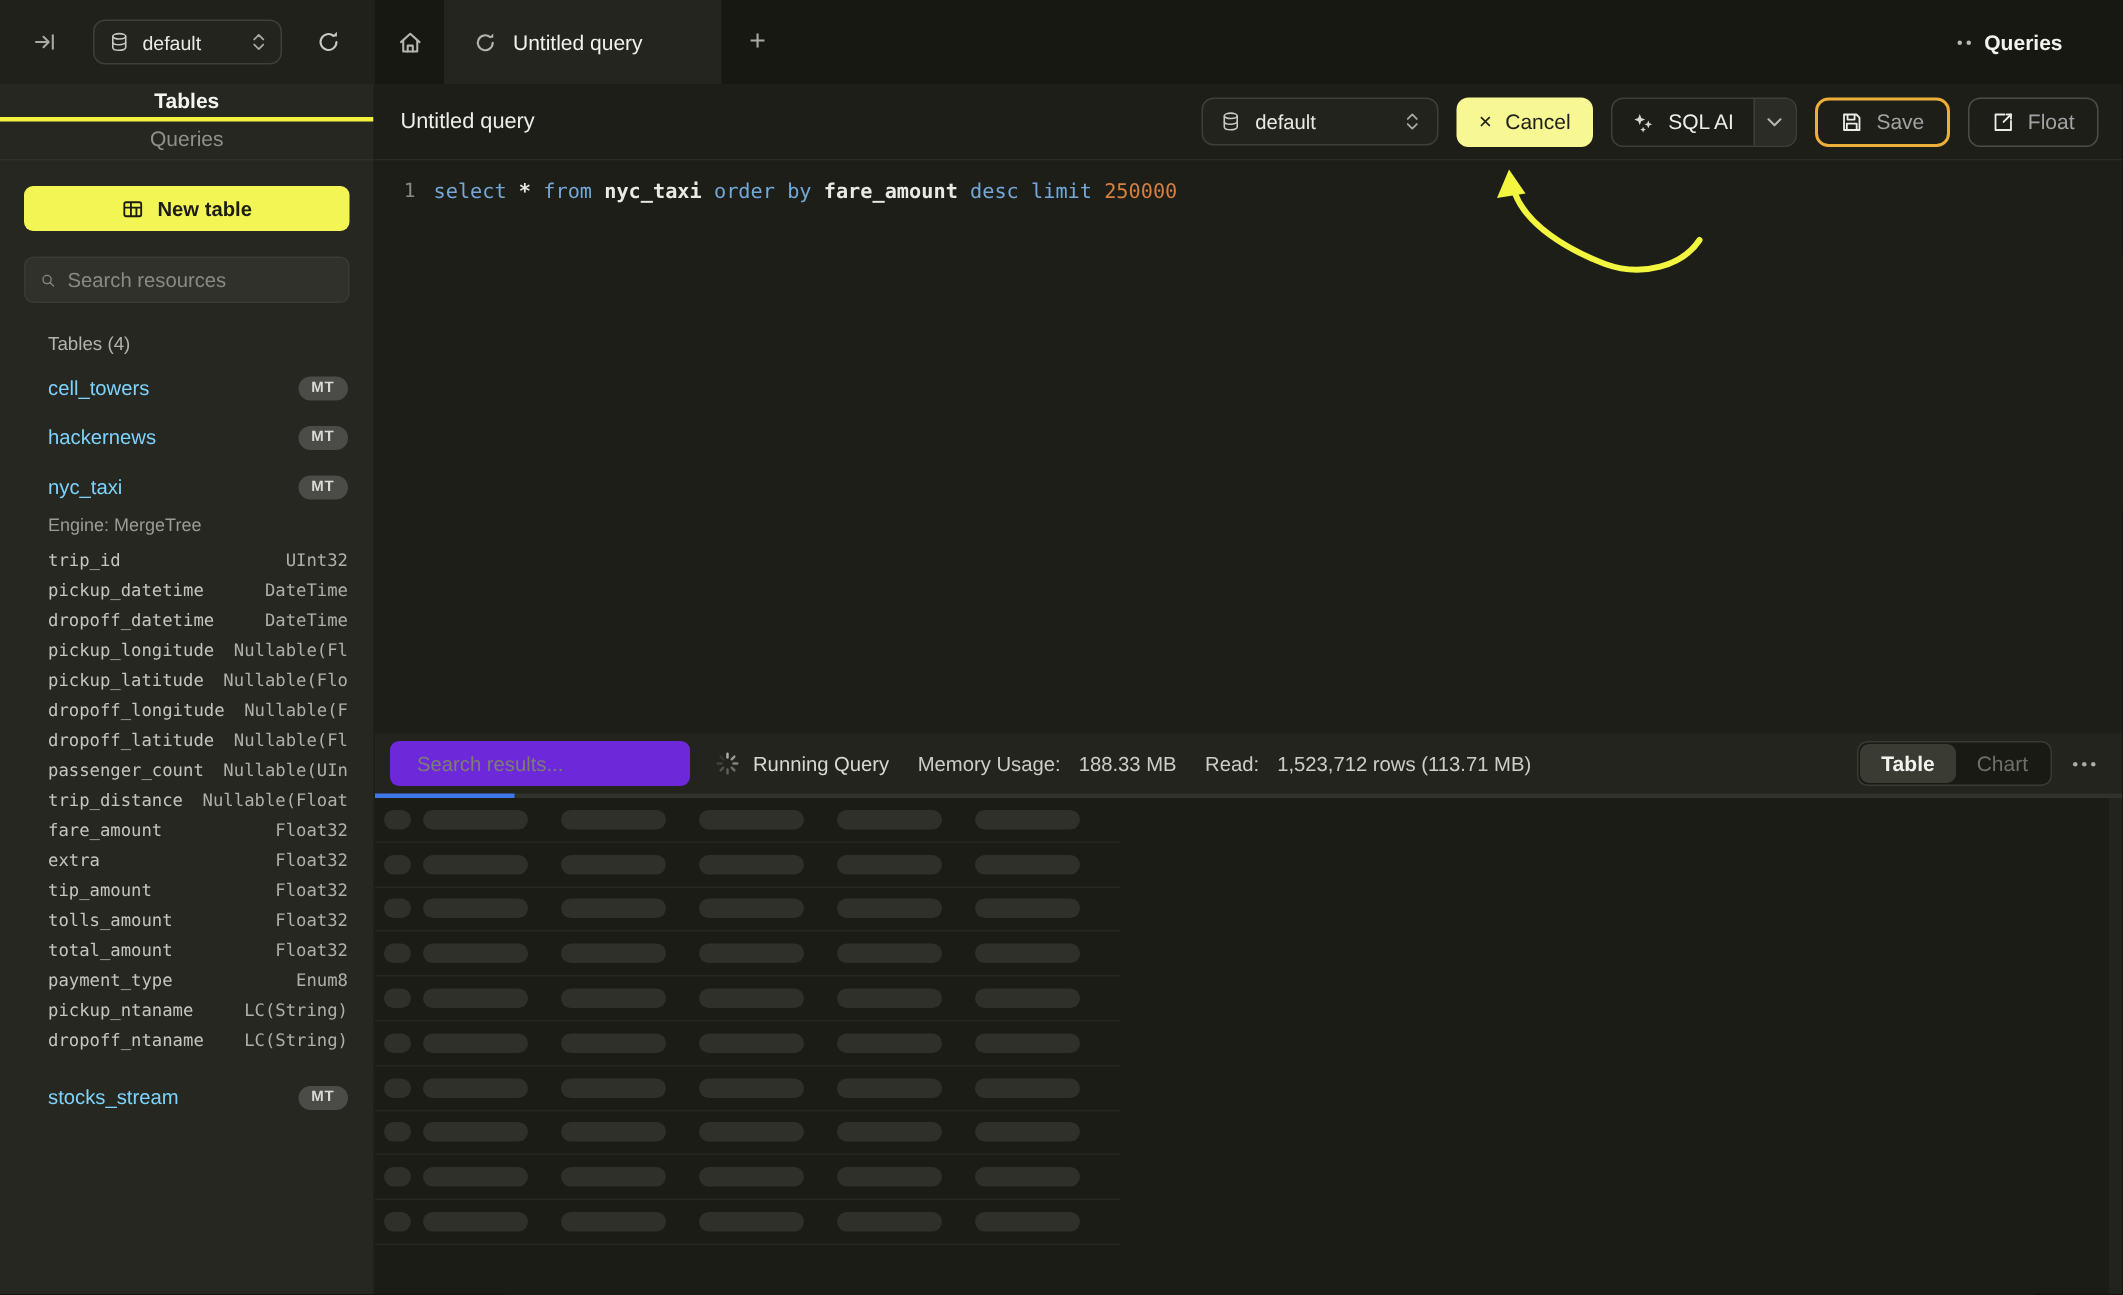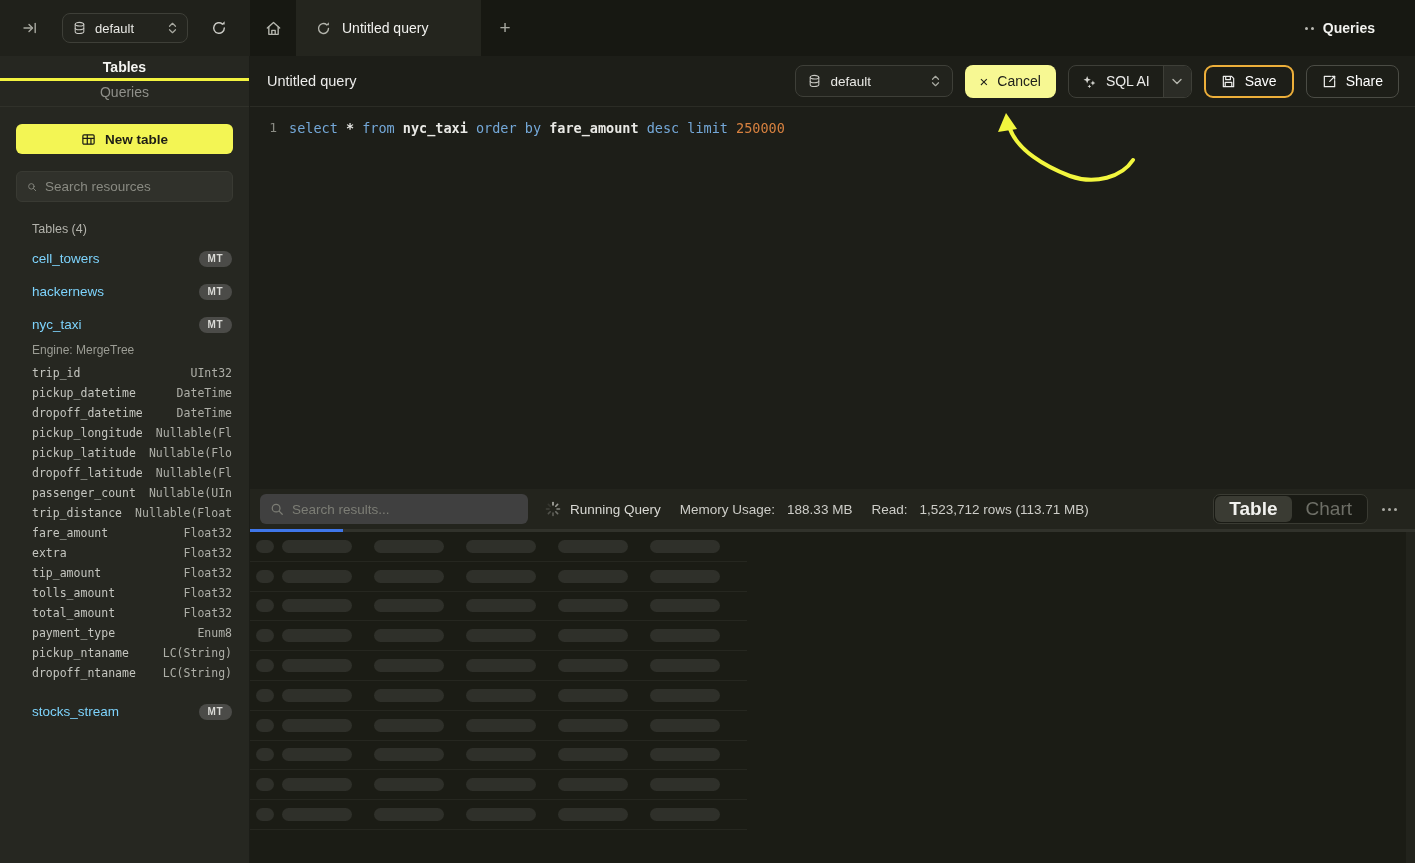--- a/index.html
+++ b/index.html
@@ -79,21 +79,21 @@
   .main { position:absolute; top:56px; left:250px; right:0; bottom:0; background:#1d1e18; }
   .query-toolbar { height:51px; display:flex; align-items:center; padding:0 16px 0 17px;
     border-bottom:1px solid #2b2c25; background:#1d1e18; }
   .qt-title { font-size:14.5px; color:#ececea; }
   .qt-right { margin-left:auto; display:flex; align-items:center; gap:12px; }
   .qt-db { height:32px; width:158px; border:1px solid #3e3f38; border-radius:8px; background:#22231d;
     display:flex; align-items:center; gap:10px; padding:0 12px; cursor:pointer; }
   .qt-db .lbl { font-size:13.5px; color:#e9e9e5; flex:1; }
   .btn { height:33px; border-radius:8px; display:flex; align-items:center; gap:9px;
     padding:0 15px; font-size:14px; cursor:pointer; background:transparent; border:none;
-    color:#ffffff; font-family:"Liberation Sans", sans-serif; }
+    color:#a3a3a3; font-family:"Liberation Sans", sans-serif; }
   .btn-cancel { background:#f7f893; color:#21221b; font-weight:500; }
   .btn-cancel .x { font-size:15px; line-height:1; }
   .sqlai { height:33px; border:1px solid #3e3f38; border-radius:8px; display:flex; align-items:stretch; overflow:hidden; cursor:pointer; }
   .sqlai-main { display:flex; align-items:center; gap:9px; padding:0 13px; font-size:14px; }
   .sqlai-caret { width:28px; background:#2b2c26; border-left:1px solid #3e3f38;
     display:flex; align-items:center; justify-content:center; }
   .btn-save { border:2px solid #edaf3a; border-radius:9px; }
   .btn-share { border:1px solid #4b4c45; }
 
   
@@ -103,32 +103,32 @@
     font-size:13px; color:#8a8b83; flex:none; }
   .code-line { padding-left:12px; font-family:"DejaVu Sans Mono", monospace; font-size:13.5px;
     white-space:pre; color:#e9e9e5; }
   .tok-kw { color:#74a8d8; }
   .tok-id { color:#e9e9e5; font-weight:bold; }
   .tok-num { color:#d6803f; }
 
   
   .results { position:absolute; top:433px; left:0; right:0; bottom:0; }
   .results-toolbar { height:40px; background:#23241d; display:flex; align-items:center; padding:0 16px 0 10px; }
-  .rt-search { width:268px; height:30px; background:#404040; border-radius:6px;
+  .rt-search { width:200px; height:30px; background:#6d28d9; border-radius:6px;
     display:flex; align-items:center; gap:8px; padding:0 10px; }
   .rt-search input { flex:1; background:transparent; border:none; outline:none; color:#b9b9b3;
     font-size:13.5px; font-family:"Liberation Sans", sans-serif; }
   .rt-search input::placeholder { color:#7c7d75; }
   .rt-status { display:flex; align-items:center; gap:9px; margin-left:17px; }
   .rt-status .lbl { font-size:13.5px; color:#d9d9d4; }
   .rt-metric { display:flex; align-items:center; gap:12px; margin-left:19px; font-size:13.5px; color:#cdcdc8; }
   .rt-right { margin-left:auto; display:flex; align-items:center; gap:12px; }
   .segmented { height:30px; border:1px solid #3a3b33; border-radius:7px; background:#191a14;
     display:flex; align-items:center; padding:1px; }
-  .seg { height:26px; padding:0 14px; display:flex; align-items:center; font-size:19px;
+  .seg { height:26px; padding:0 14px; display:flex; align-items:center; font-size:14px;
     border-radius:6px; cursor:pointer; color:#6e6f67; }
   .seg.active { background:#3a3b33; color:#f2f2ef; font-weight:600; }
   .more-btn { padding:4px 2px; cursor:pointer; }
   .more-btn i { background:#ababa4; width:3px; height:3px; }
 
   .progress-track { height:3px; background:#31322b; }
   .progress-fill { height:3px; width:93px; background:#3f76e8; }
 
   .results-body { position:absolute; top:43px; left:0; right:0; bottom:0; background:#1b1c15; overflow:hidden; }
   .sk-row { height:29.8px; width:497px; display:flex; align-items:center; padding-left:6px;
@@ -273,20 +273,24 @@
           <span class="col-name">dropoff_datetime</span>
           <span class="col-type">DateTime</span>
         </div>
         <div class="col-row">
           <span class="col-name">pickup_longitude</span>
           <span class="col-type">Nullable(Fl</span>
         </div>
         <div class="col-row">
           <span class="col-name">pickup_latitude</span>
           <span class="col-type">Nullable(Flo</span>
+        </div>
+        <div class="col-row">
+          <span class="col-name">dropoff_longitude</span>
+          <span class="col-type">Nullable(F</span>
         </div>
         <div class="col-row">
           <span class="col-name">dropoff_latitude</span>
           <span class="col-type">Nullable(Fl</span>
         </div>
         <div class="col-row">
           <span class="col-name">passenger_count</span>
           <span class="col-type">Nullable(UIn</span>
         </div>
         <div class="col-row">
@@ -390,21 +394,21 @@
         </button>
 
         <button class="btn btn-share">
           <svg width="15" height="15" viewBox="0 0 16 16">
             <g stroke="#ececea" stroke-width="1.3" fill="none" stroke-linecap="round" stroke-linejoin="round">
               <path d="M13.5 7v6.5h-11v-11H9"></path>
               <path d="M10.5 2.5h3v3"></path>
               <path d="M13.5 2.5 8.2 7.8"></path>
             </g>
           </svg>
-          <span>Share</span>
+          <span>Float</span>
         </button>
       </div>
     </div>
 
     <div class="editor">
       <div class="gutter">1</div>
       <div class="code-line" id="code-line"><span class="tok-kw">select </span><span class="tok-id">* </span><span class="tok-kw">from </span><span class="tok-id">nyc_taxi </span><span class="tok-kw">order </span><span class="tok-kw">by </span><span class="tok-id">fare_amount </span><span class="tok-kw">desc </span><span class="tok-kw">limit </span><span class="tok-num">250000</span></div>
     </div>
 
     <section class="results">

